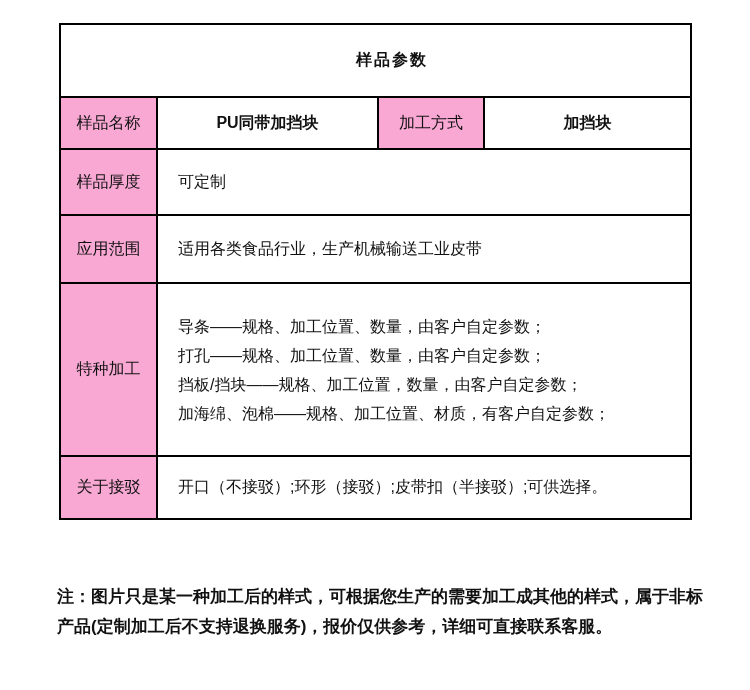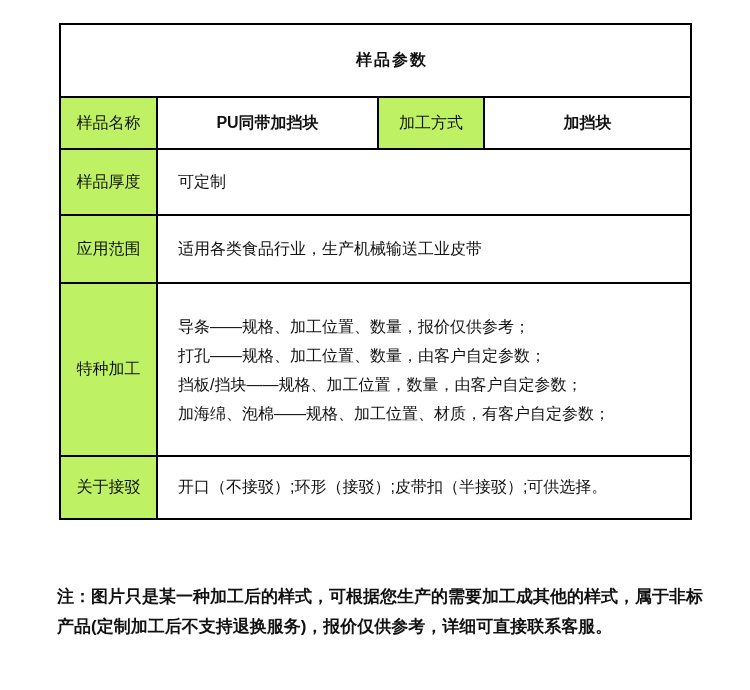--- a/index.html
+++ b/index.html
@@ -33,21 +33,21 @@
   }
   td.title-cell {
     height: 69px;
     text-align: center;
     font-size: 25px;
     font-weight: bold;
     letter-spacing: 2px;
     padding-left: 34px;
   }
   td.label-cell {
-    background: #bef264;
+    background: #f9a8d4;
     text-align: center;
   }
   td.value-center {
     text-align: center;
     font-weight: bold;
   }
   td.value-left {
     text-align: left;
     padding-left: 20px;
   }
@@ -104,21 +104,21 @@
     </tr>
 
     <tr class="row-md2">
       <td class="label-cell">应用范围</td>
       <td colspan="3" class="value-left">适用各类食品行业，生产机械输送工业皮带</td>
     </tr>
 
     <tr class="row-lg">
       <td class="label-cell">特种加工</td>
       <td colspan="3" class="value-left">
-        <div class="sp-line">导条——规格、加工位置、数量，报价仅供参考；</div>
+        <div class="sp-line">导条——规格、加工位置、数量，由客户自定参数；</div>
         <div class="sp-line">打孔——规格、加工位置、数量，由客户自定参数；</div>
         <div class="sp-line">挡板/挡块——规格、加工位置，数量，由客户自定参数；</div>
         <div class="sp-line">加海绵、泡棉——规格、加工位置、材质，有客户自定参数；</div>
       </td>
     </tr>
 
     <tr class="row-end">
       <td class="label-cell">关于接驳</td>
       <td colspan="3" class="value-left">开口（不接驳）;环形（接驳）;皮带扣（半接驳）;可供选择。</td>
     </tr>

